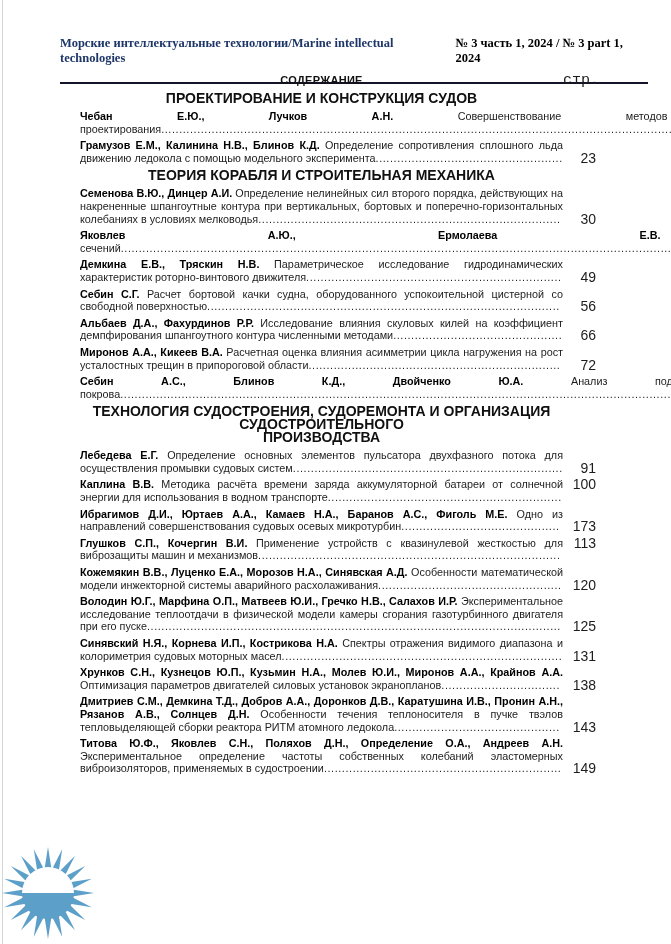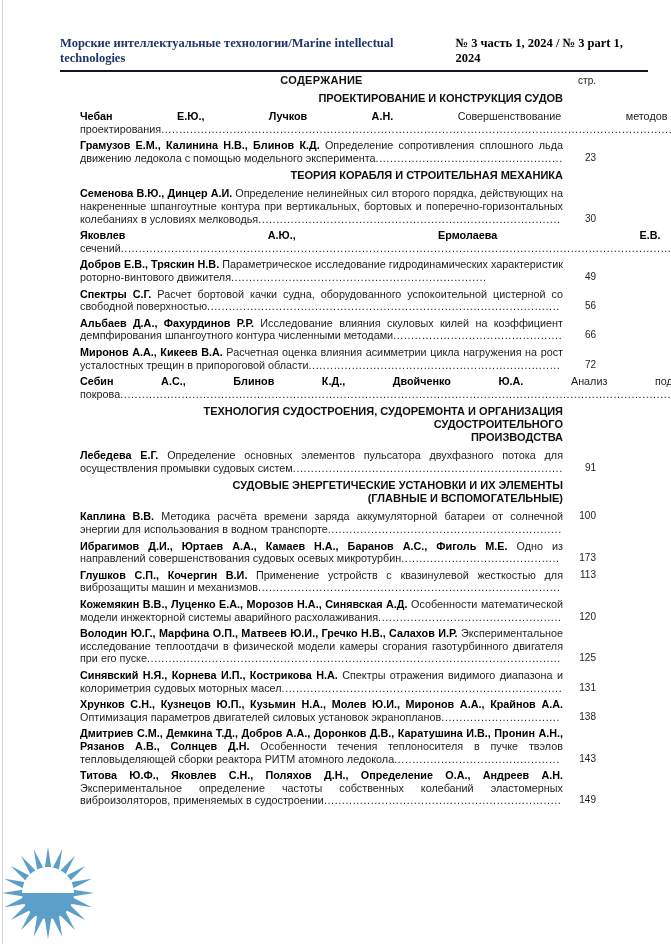--- a/index.html
+++ b/index.html
@@ -9,45 +9,45 @@
     font-family:"Liberation Sans", sans-serif; overflow:hidden;
   }
   .page::before {
     content:''; position:absolute; left:2px; top:0; bottom:0; width:1px;
     background:#d6d6d6;
   }
   .header {
     position:absolute; left:60px; top:36px; width:588px;
     display:flex; justify-content:space-between; align-items:baseline;
     font-family:"Liberation Serif", serif; font-weight:bold; font-size:12.5px;
-    border-bottom:2px solid #13132a; padding-bottom:4px;
+    border-bottom:2px solid #13132a; padding-bottom:16px;
   }
   .journal-title { color:#1e3667; }
   .journal-issue { color:#000; }
   .content { position:absolute; left:80px; top:74px; width:516px; }
   .row { display:flex; }
   .toc-head { margin-bottom:5px; }
   .toc-title {
     flex:1; text-align:center; font-weight:bold; font-size:11px;
     line-height:13px; color:#111; letter-spacing:0.3px;
   }
-  .page-label { width:33px; text-align:right; font-size:10px; color:#1c1c1c; line-height:13px; }
+  .page-label { width:33px; text-align:right; font-size:15px; color:#1c1c1c; line-height:13px;font-family:Liberation Mono, monospace; }
   .sec-heading {
-    margin:5px 33px 5px 0; text-align:right; font-weight:bold;
-    font-size:11px; line-height:13px; color:#101010; white-space:pre-line;
+    margin:5px 33px 5px 0; text-align:center; font-weight:bold;
+    font-size:14px; line-height:13px; color:#101010; white-space:pre-line;
   }
   .entry { display:flex; margin-bottom:4px; }
   .txt {
     flex:1; font-size:10.8px; line-height:12.6px; color:#1c1c1c;
     text-align:justify;
   }
   .authors { font-weight:bold; color:#000; }
   .leader { word-break:break-all; letter-spacing:0.6px; }
   .num {
-    width:33px; font-size:10px; color:#1c1c1c; line-height:12.6px;
+    width:33px; font-size:14px; color:#1c1c1c; line-height:12.6px;
     display:flex; align-items:flex-end; justify-content:flex-end;
   }
   .num.top { align-items:flex-start;text-align:center; }
   .watermark { position:absolute; left:0; top:844px; width:671px; height:100px; }
 </style>
 </head>
 <body>
 
 <div class="page">
 
@@ -72,46 +72,44 @@
         </div>
         <div class="sec-heading">ТЕОРИЯ КОРАБЛЯ И СТРОИТЕЛЬНАЯ МЕХАНИКА</div>
         <div class="entry">
           <div class="txt"><span class="authors">Семенова В.Ю., Динцер А.И. </span><span>Определение нелинейных сил второго порядка, действующих на накрененные шпангоутные контура при вертикальных, бортовых и поперечно-горизонтальных колебаниях в условиях мелководья</span><span class="leader">....................................................................................</span></div>
           <div class="num">30</div>
         </div>
         <div class="entry">
           <div class="txt"><span class="authors">Яковлев А.Ю., Ермолаева Е.В. </span><span>Метод расчета машущего движителя на основе плоских сечений</span><span class="leader">....................................................................................................................................................................................................................................................................................................................................................................................................................................................................................................................</span></div>
         </div>
         <div class="entry">
-          <div class="txt"><span class="authors">Добров Е.В., Тряскин Н.В. </span><span>Параметрическое исследование гидродинамических характеристик роторно-винтового движителя</span><span class="leader">.......................................................................</span></div>
+          <div class="txt"><span class="authors">Демкина Е.В., Тряскин Н.В. </span><span>Параметрическое исследование гидродинамических характеристик роторно-винтового движителя</span><span class="leader">.......................................................................</span></div>
           <div class="num">49</div>
         </div>
         <div class="entry">
-          <div class="txt"><span class="authors">Спектры С.Г. </span><span>Расчет бортовой качки судна, оборудованного успокоительной цистерной со свободной поверхностью</span><span class="leader">..................................................................................................</span></div>
+          <div class="txt"><span class="authors">Себин С.Г. </span><span>Расчет бортовой качки судна, оборудованного успокоительной цистерной со свободной поверхностью</span><span class="leader">..................................................................................................</span></div>
           <div class="num">56</div>
         </div>
         <div class="entry">
           <div class="txt"><span class="authors">Альбаев Д.А., Фахурдинов Р.Р. </span><span>Исследование влияния скуловых килей на коэффициент демпфирования шпангоутного контура численными методами</span><span class="leader">...............................................</span></div>
           <div class="num">66</div>
         </div>
         <div class="entry">
           <div class="txt"><span class="authors">Миронов А.А., Кикеев В.А. </span><span>Расчетная оценка влияния асимметрии цикла нагружения на рост усталостных трещин в припороговой области</span><span class="leader">......................................................................</span></div>
           <div class="num">72</div>
         </div>
         <div class="entry">
           <div class="txt"><span class="authors">Себин А.С., Блинов К.Д., Двойченко Ю.А. </span><span>Анализ подходов к определению условий моделирования движения судов в сплошном льду с помощью композитной модели ледяного покрова</span><span class="leader">....................................................................................................................................................................................................................................................................................................................................................................................................................................................................................................................</span></div>
         </div>
         <div class="sec-heading">ТЕХНОЛОГИЯ СУДОСТРОЕНИЯ, СУДОРЕМОНТА И ОРГАНИЗАЦИЯ СУДОСТРОИТЕЛЬНОГО
 ПРОИЗВОДСТВА</div>
         <div class="entry">
           <div class="txt"><span class="authors">Лебедева Е.Г. </span><span>Определение основных элементов пульсатора двухфазного потока для осуществления промывки судовых систем</span><span class="leader">...........................................................................</span></div>
           <div class="num">91</div>
         </div>
-        <div class="sec-heading">СУДОВЫЕ ЭНЕРГЕТИЧЕСКИЕ УСТАНОВКИ И ИХ ЭЛЕМЕНТЫ
-(ГЛАВНЫЕ И ВСПОМОГАТЕЛЬНЫЕ)</div>
         <div class="entry">
           <div class="txt"><span class="authors">Каплина В.В. </span><span>Методика расчёта времени заряда аккумуляторной батареи от солнечной энергии для использования в водном транспорте</span><span class="leader">.................................................................</span></div>
           <div class="num top">100</div>
         </div>
         <div class="entry">
           <div class="txt"><span class="authors">Ибрагимов Д.И., Юртаев А.А., Камаев Н.А., Баранов А.С., Фиголь М.Е. </span><span>Одно из направлений совершенствования судовых осевых микротурбин</span><span class="leader">............................................</span></div>
           <div class="num">173</div>
         </div>
         <div class="entry">
           <div class="txt"><span class="authors">Глушков С.П., Кочергин В.И. </span><span>Применение устройств с квазинулевой жесткостью для виброзащиты машин и механизмов</span><span class="leader">....................................................................................</span></div>

